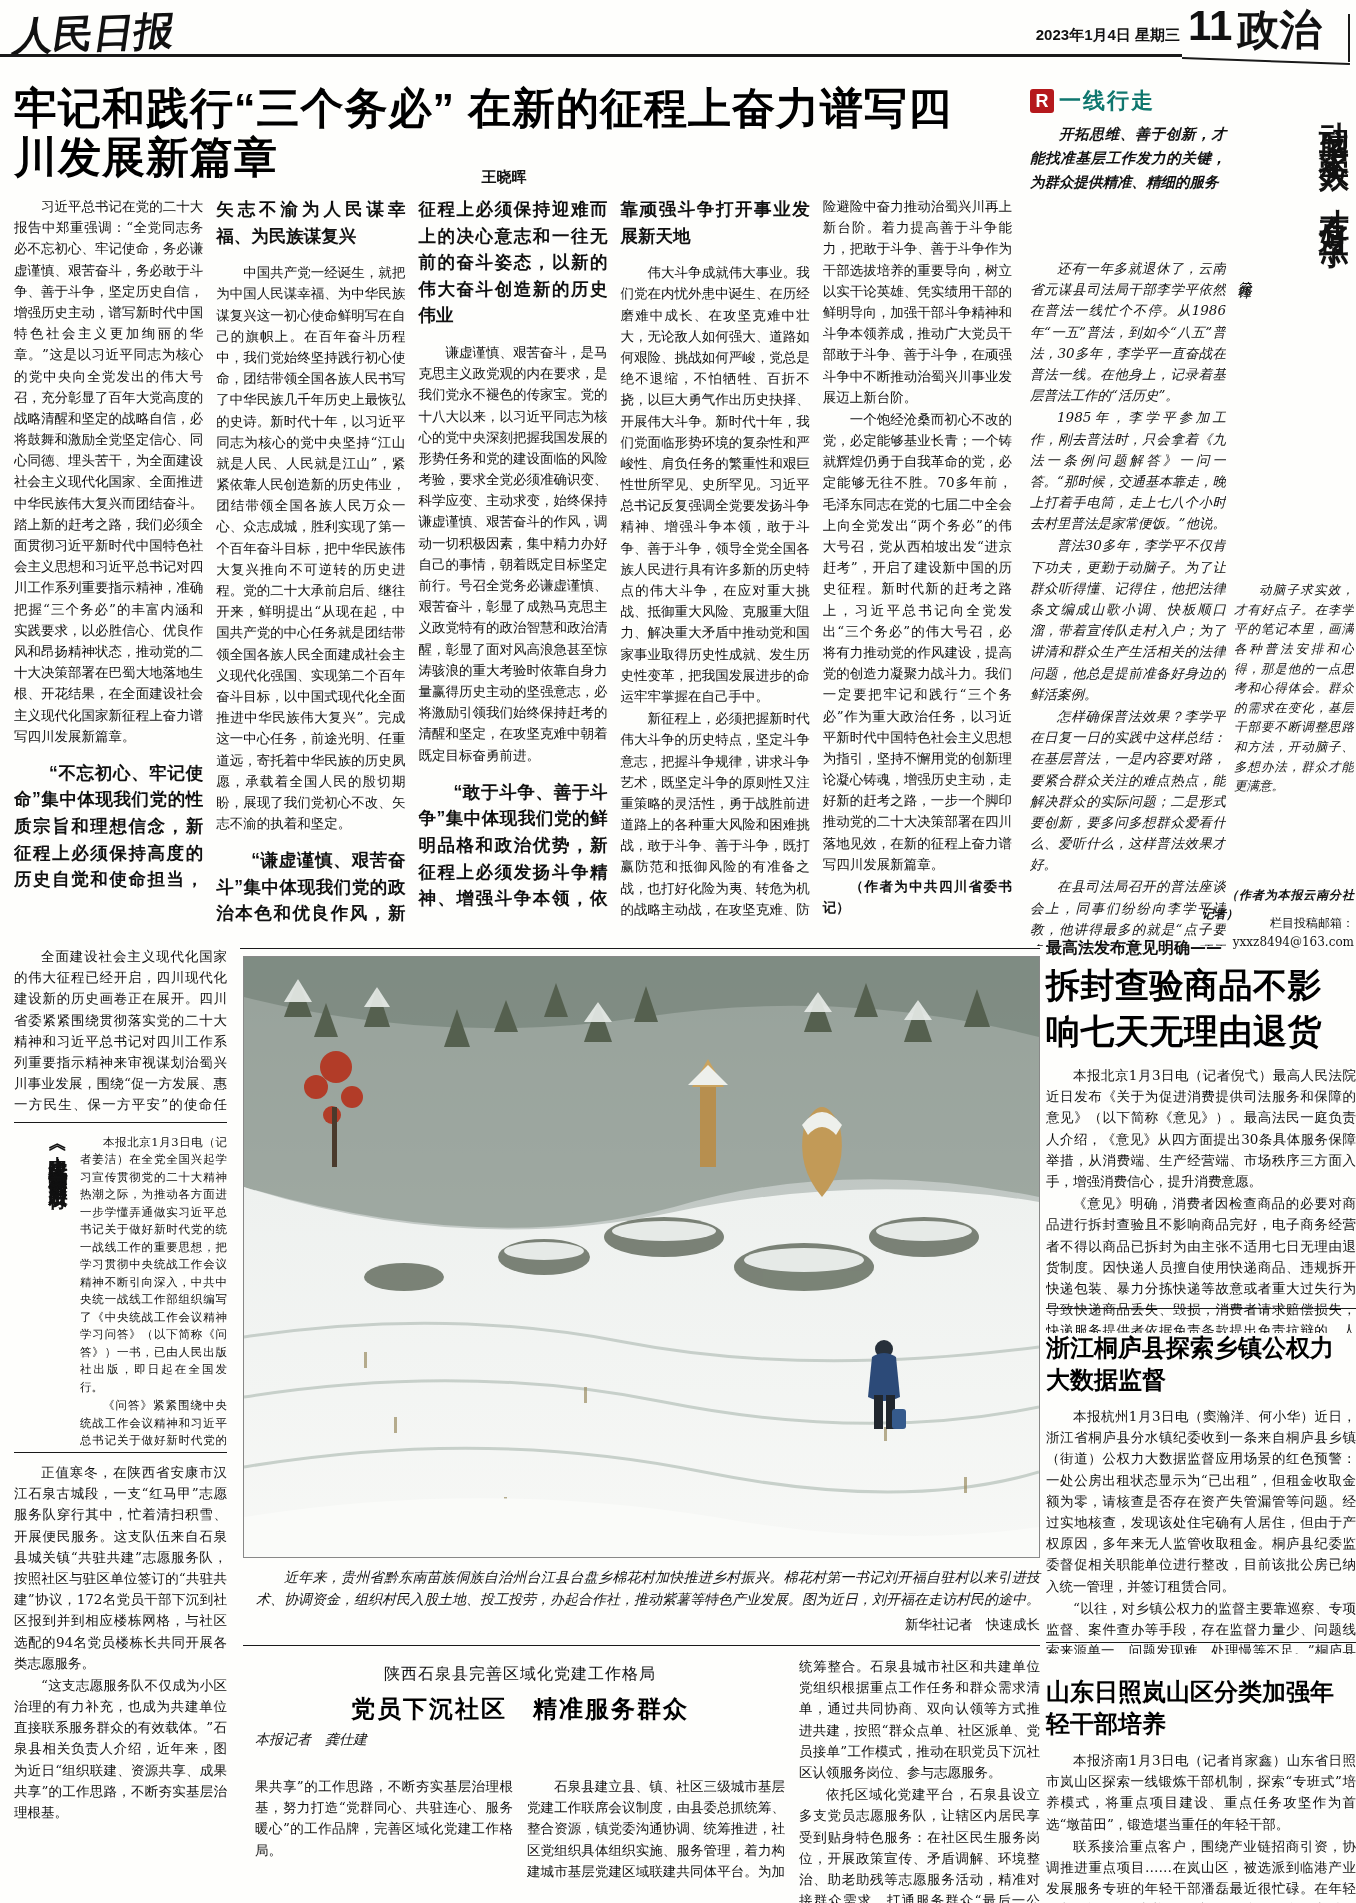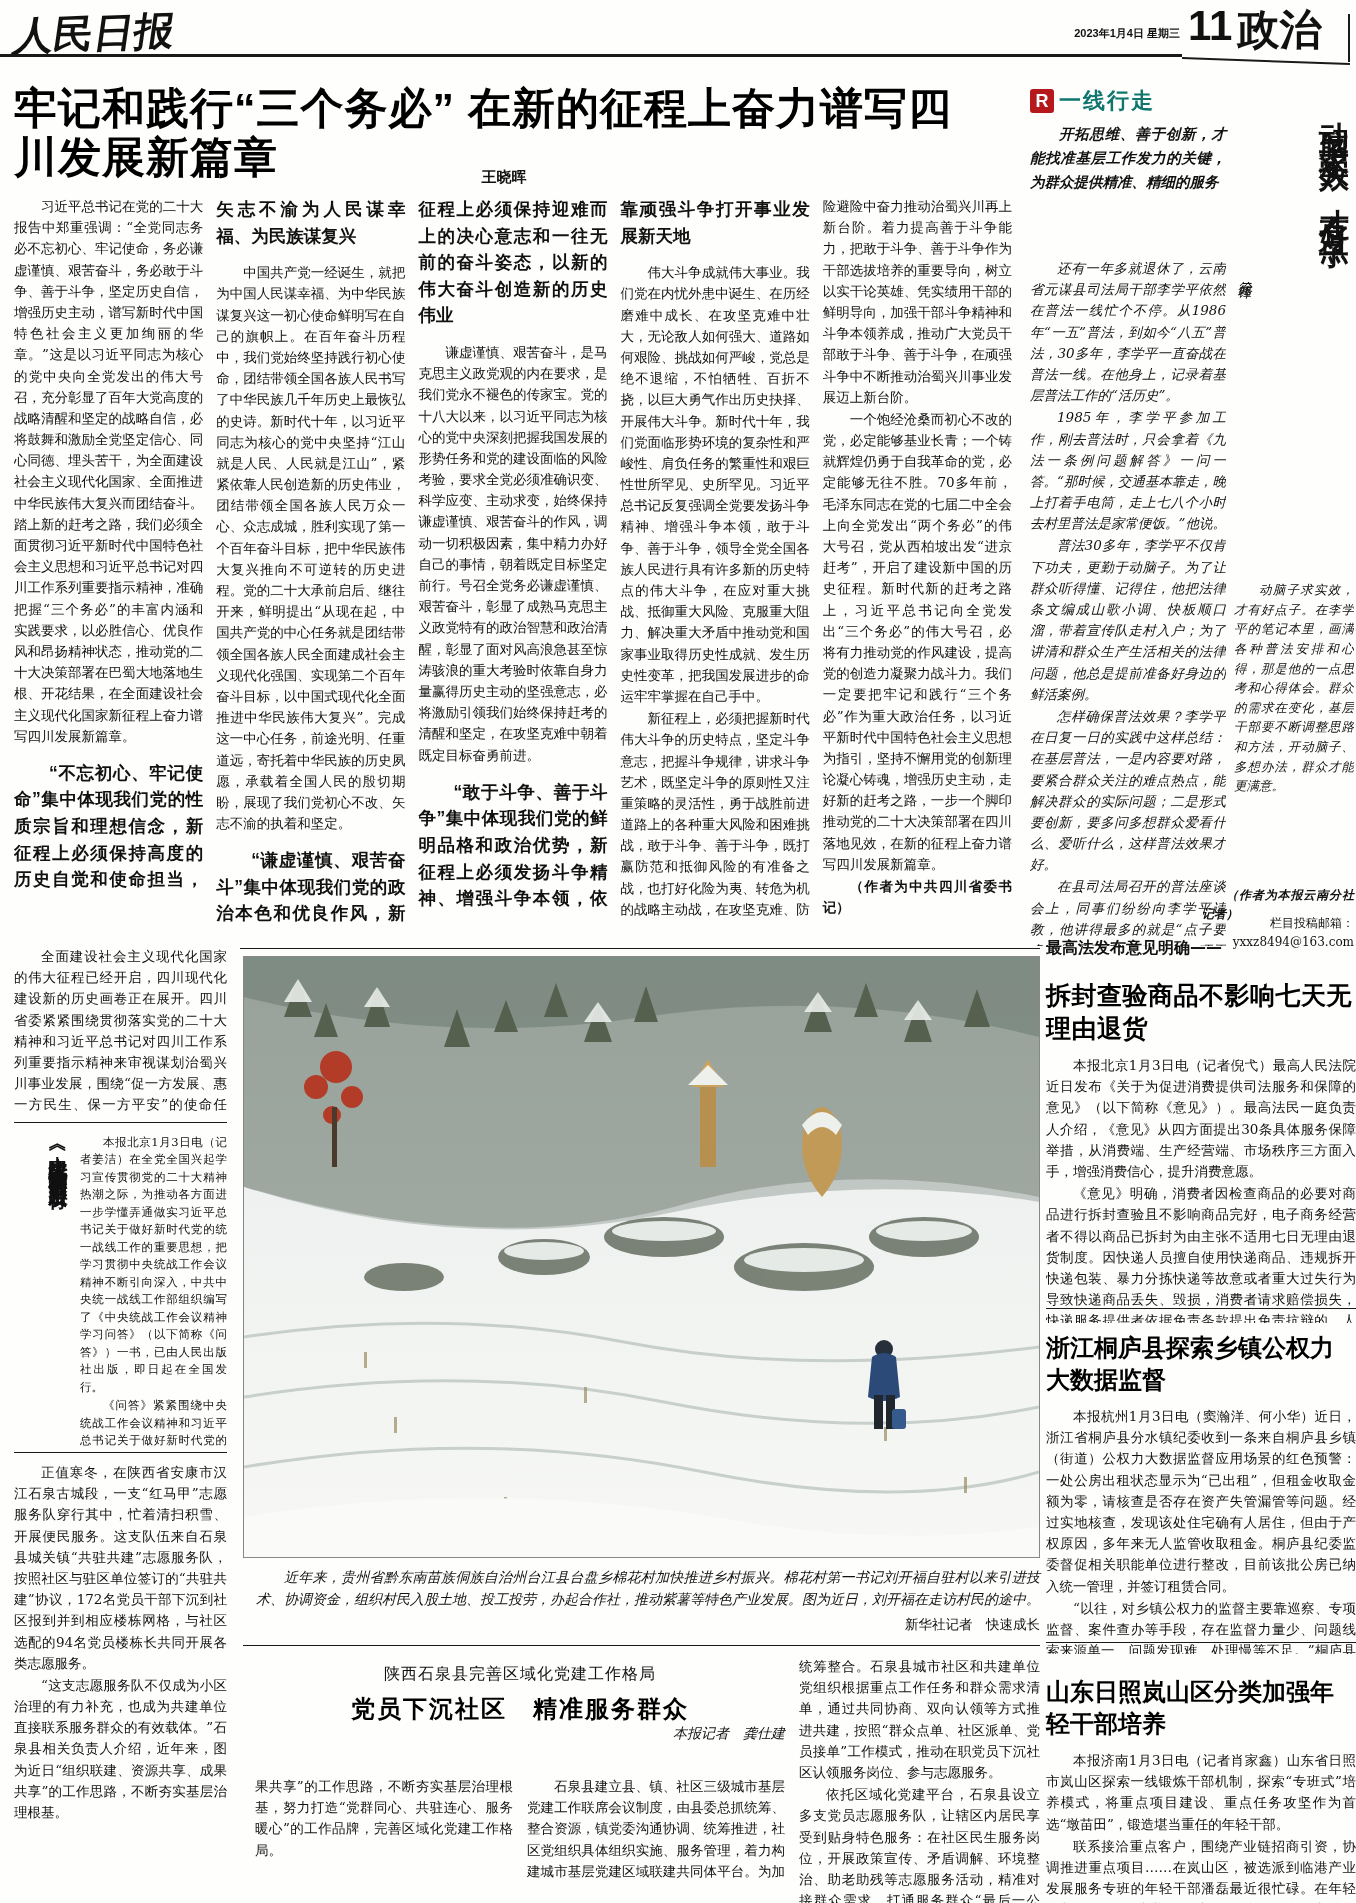--- a/index.html
+++ b/index.html
@@ -21,21 +21,21 @@
   .attr{text-align:right;font-weight:bold;text-indent:0;}
   .clip{overflow:hidden;}
 </style>
 </head>
 <body>
 
 <div id="page">
 
   <div class="abs" style="left:0;top:0;width:1356px;height:58px;">
     <div class="abs" style="left:14px;top:6px;font-size:40px;font-weight:bold;transform:skewX(-10deg) rotate(-2deg);font-family:'DejaVu Serif',serif;">人民日报</div>
-    <div class="abs sans" style="left:1000px;top:26px;width:180px;font-size:11px;font-weight:bold;text-align:right;">2023年1月4日  星期三</div>
+    <div class="abs sans" style="left:1000px;top:26px;width:180px;font-size:15px;font-weight:bold;text-align:right;">2023年1月4日  星期三</div>
     <div class="abs" style="left:1188px;top:2px;">
       <span class="sans" style="font-size:42px;font-weight:900;vertical-align:top;">11</span>
       <span style="font-size:42px;font-weight:bold;font-family:'DejaVu Serif',serif;">政治</span>
     </div>
     <div class="abs rule" style="left:0;top:54px;width:1182px;height:3px;"></div>
     <div class="abs rule" style="left:1182px;top:60px;width:168px;height:2px;transform:rotate(2deg);"></div>
     <div class="abs rule" style="left:1348px;top:14px;width:2px;height:48px;"></div>
   </div>
 
   <div class="abs headline-lg" style="left:14px;top:84px;width:980px;font-size:43px;line-height:1.15;">牢记和践行“三个务必”  在新的征程上奋力谱写四川发展新篇章</div>
@@ -203,35 +203,35 @@
 
   <div class="abs clip" style="left:14px;top:1462px;width:213px;height:436px;">
     <p class="art">正值寒冬，在陕西省安康市汉江石泉古城段，一支“红马甲”志愿服务队穿行其中，忙着清扫积雪、开展便民服务。这支队伍来自石泉县城关镇“共驻共建”志愿服务队，按照社区与驻区单位签订的“共驻共建”协议，172名党员干部下沉到社区报到并到相应楼栋网格，与社区选配的94名党员楼栋长共同开展各类志愿服务。</p>
     <p class="art">“这支志愿服务队不仅成为小区治理的有力补充，也成为共建单位直接联系服务群众的有效载体。”石泉县相关负责人介绍，近年来，图为近日“组织联建、资源共享、成果共享”的工作思路，不断夯实基层治理根基。</p>
   </div>
 
   <div class="abs" style="left:243px;top:1656px;width:797px;height:247px;">
     <div class="abs" style="left:12px;top:8px;width:530px;">
       <div style="font-size:16px;text-align:center;letter-spacing:1px;">陕西石泉县完善区域化党建工作格局</div>
       <div class="headline-serif" style="font-size:24px;text-align:center;margin-top:8px;letter-spacing:2px;">党员下沉社区　精准服务群众</div>
-      <div class="kai" style="font-size:14px;text-align:right;margin-top:0;">本报记者　龚仕建</div>
+      <div class="kai" style="font-size:14px;text-align:left;margin-top:6px;">本报记者　龚仕建</div>
     </div>
     <div class="abs clip" style="left:12px;top:120px;width:530px;height:127px;column-count:2;column-gap:14px;">
       <p class="art" style="text-indent:0;">果共享”的工作思路，不断夯实基层治理根基，努力打造“党群同心、共驻连心、服务暖心”的工作品牌，完善区域化党建工作格局。</p>
       <p class="art">石泉县建立县、镇、社区三级城市基层党建工作联席会议制度，由县委总抓统筹、整合资源，镇党委沟通协调、统筹推进，社区党组织具体组织实施、服务管理，着力构建城市基层党建区域联建共同体平台。为加强基层治理力量，该县推动单位行业系统所属的95个党组织和2178名在职党员下沉到16个城市社区报到服务，变“各自为战”为“系统共治”。通过搭建党建联席平台，该县统筹辖区单位、社区党组织力量，开展“双报到”活动，推动在职党员下沉社区认领服务岗位。</p>
     </div>
     <div class="abs clip" style="left:556px;top:0;width:241px;height:247px;">
       <p class="art" style="text-indent:0;">统筹整合。石泉县城市社区和共建单位党组织根据重点工作任务和群众需求清单，通过共同协商、双向认领等方式推进共建，按照“群众点单、社区派单、党员接单”工作模式，推动在职党员下沉社区认领服务岗位、参与志愿服务。</p>
       <p class="art">依托区域化党建平台，石泉县设立多支党员志愿服务队，让辖区内居民享受到贴身特色服务：在社区民生服务岗位，开展政策宣传、矛盾调解、环境整治、助老助残等志愿服务活动，精准对接群众需求，打通服务群众“最后一公里”。</p>
     </div>
   </div>
 
   <div class="abs" style="left:1046px;top:938px;width:310px;">
     <div style="font-size:16px;font-weight:bold;">最高法发布意见明确——</div>
-    <div class="headline-serif" style="font-size:25px;margin-top:20px;letter-spacing:0.5px;">拆封查验商品不影响七天无理由退货</div>
+    <div class="headline-serif" style="font-size:34px;margin-top:4px;letter-spacing:0.5px;">拆封查验商品不影响七天无理由退货</div>
     <div class="clip" style="height:268px;margin-top:10px;">
       <p class="art">本报北京1月3日电（记者倪弋）最高人民法院近日发布《关于为促进消费提供司法服务和保障的意见》（以下简称《意见》）。最高法民一庭负责人介绍，《意见》从四方面提出30条具体服务保障举措，从消费端、生产经营端、市场秩序三方面入手，增强消费信心，提升消费意愿。</p>
       <p class="art">《意见》明确，消费者因检查商品的必要对商品进行拆封查验且不影响商品完好，电子商务经营者不得以商品已拆封为由主张不适用七日无理由退货制度。因快递人员擅自使用快递商品、违规拆开快递包装、暴力分拣快递等故意或者重大过失行为导致快递商品丢失、毁损，消费者请求赔偿损失，快递服务提供者依据免责条款提出免责抗辩的，人民法院对其抗辩不予支持。《意见》还强调消费者权益司法保护，依法整治消费领域“霸王条款”。严格保护依法成立生效的房屋买卖合同，依法治理哄抬物价、收取高额费用导致合同显失公平等侵害消费者权益的行为。</p>
     </div>
   </div>
 
   <div class="abs" style="left:1046px;top:1332px;width:310px;">
     <div class="headline-serif" style="font-size:24px;">浙江桐庐县探索乡镇公权力大数据监督</div>
     <div class="clip" style="height:248px;margin-top:10px;">
       <p class="art">本报杭州1月3日电（窦瀚洋、何小华）近日，浙江省桐庐县分水镇纪委收到一条来自桐庐县乡镇（街道）公权力大数据监督应用场景的红色预警：一处公房出租状态显示为“已出租”，但租金收取金额为零，请核查是否存在资产失管漏管等问题。经过实地核查，发现该处住宅确有人居住，但由于产权原因，多年来无人监管收取租金。桐庐县纪委监委督促相关职能单位进行整改，目前该批公房已纳入统一管理，并签订租赁合同。</p>

